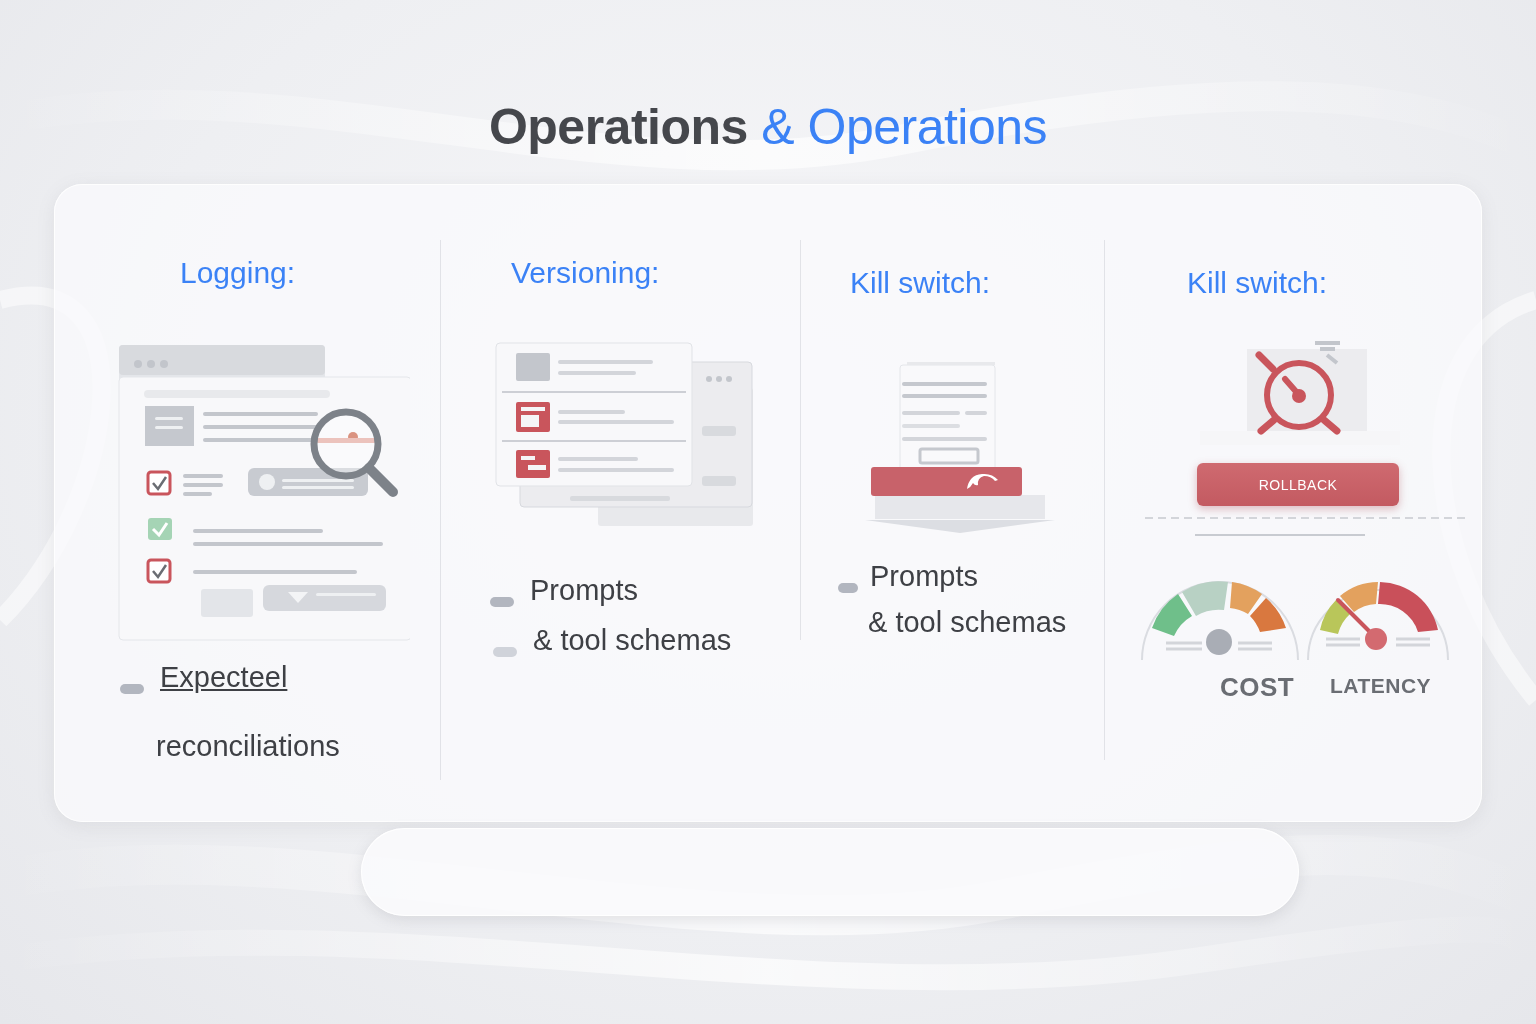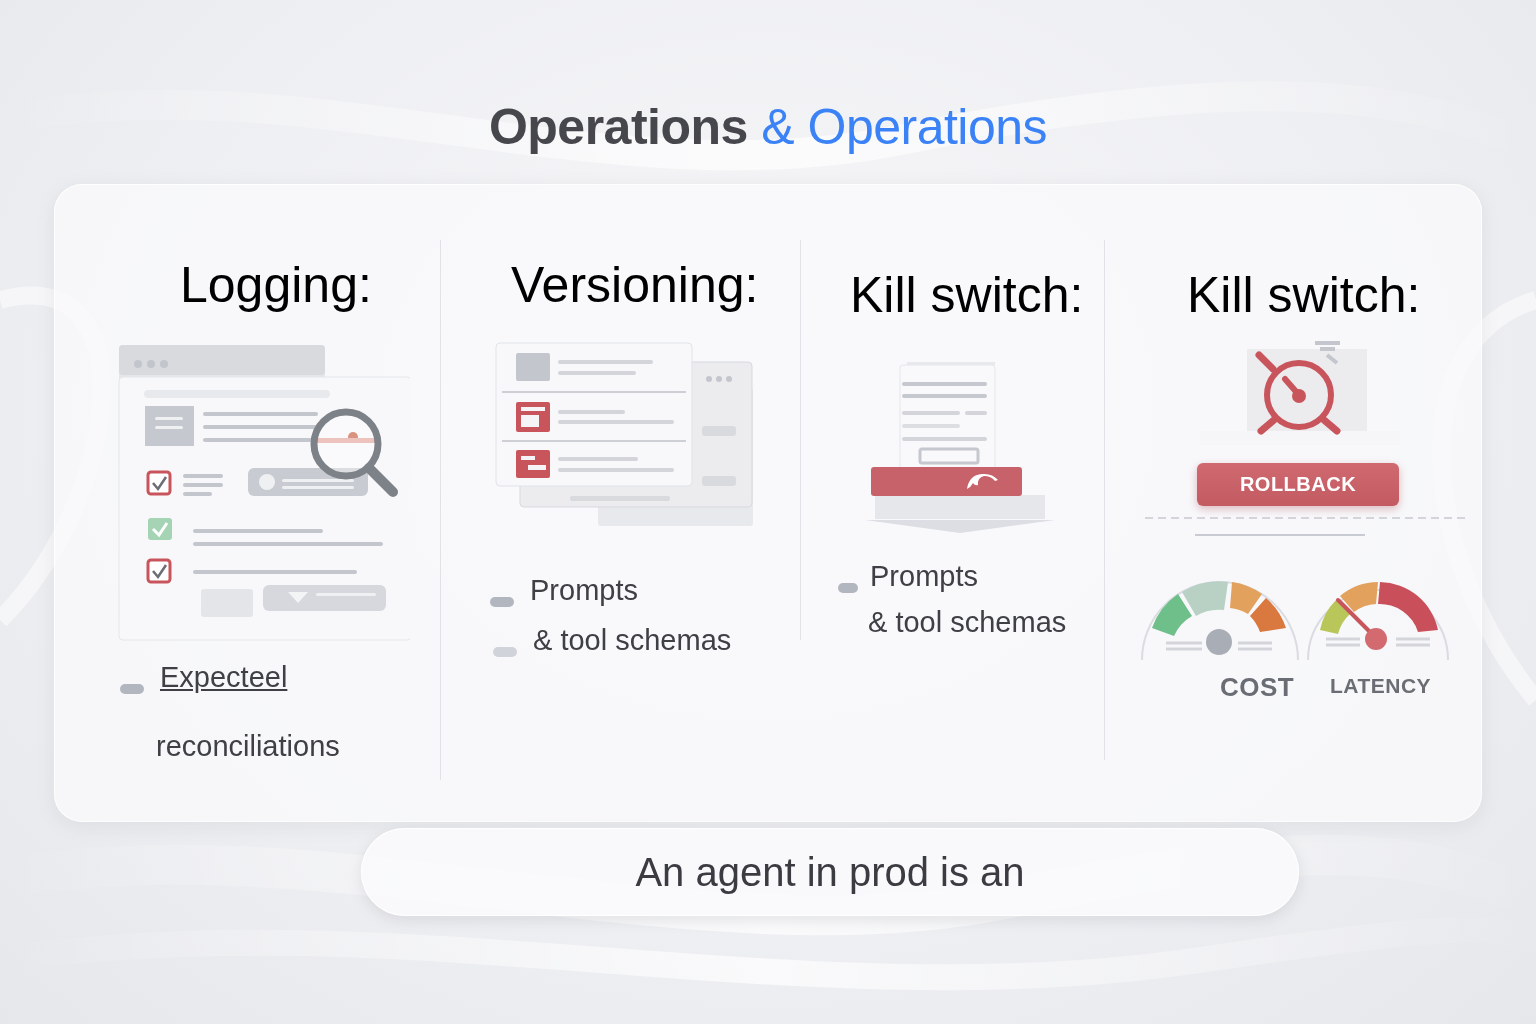--- a/index.html
+++ b/index.html
@@ -23,35 +23,35 @@
   .panel {
     position: absolute; left: 54px; top: 184px; width: 1428px; height: 638px;
     background: rgba(250,250,252,0.78);
     border-radius: 28px;
     box-shadow: 0 4px 18px rgba(120,124,135,0.12), inset 0 0 0 1px rgba(255,255,255,0.8);
   }
   .divider {
     position: absolute; width: 1px; background: rgba(210,212,218,0.6);
   }
   .col-title {
-    position: absolute; font-size: 50px; color: #000000; white-space: nowrap;
+    position: absolute; font-size: 30px; color: #3b82f6; white-space: nowrap;
   }
   .bullet {
     position: absolute; display: flex; align-items: flex-end; font-size: 29px; color: #3e4045; white-space: nowrap;
   }
   .bullet .dot {
     width: 24px; height: 10px; border-radius: 5px; background: #b2b6bf; margin-right: 16px; flex: none;
   }
   .bullet .dot.faint { background: #d0d3da; }
   .text-line { position: absolute; font-size: 29px; color: #3e4045; white-space: nowrap; }
   .rollback {
     position: absolute; left: 1197px; top: 463px; width: 202px; height: 43px;
     background: linear-gradient(#cf6a70, #c35a61); border-radius: 6px;
     box-shadow: 0 3px 8px rgba(170,70,80,0.35);
-    color: #fff; font-weight: 700; font-size: 20px; letter-spacing: 0.5px;
+    color: #fff; font-weight: 400; font-size: 14px; letter-spacing: 0.5px;
     display: flex; align-items: center; justify-content: center;
   }
   .gauge-label {
     position: absolute; font-weight: 700; color: #6a6d73; letter-spacing: 0.5px;
   }
   .tagline {
     position: absolute; left: 361px; top: 828px; width: 938px; height: 88px;
     border-radius: 44px; background: rgba(250,250,252,0.92);
     box-shadow: 0 4px 14px rgba(120,124,135,0.18), inset 0 0 0 1px rgba(255,255,255,0.9);
     display: flex; align-items: center; justify-content: center;
@@ -260,14 +260,13 @@
     <line x1="26" y1="85" x2="60" y2="85" stroke="#d3d5da" stroke-width="3"></line>
     <line x1="96" y1="79" x2="130" y2="79" stroke="#d3d5da" stroke-width="3"></line>
     <line x1="96" y1="85" x2="130" y2="85" stroke="#d3d5da" stroke-width="3"></line>
     <line x1="76" y1="78" x2="38" y2="40" stroke="#c9555c" stroke-width="4" stroke-linecap="round"></line>
     <circle cx="76" cy="79" r="11" fill="#d36a70"></circle>
   </svg>
   <div class="gauge-label" style="left:1330px; top:674px; font-size:21px;">LATENCY</div>
 </div>
 
 <div class="tagline">
-  <span>An agent in prod is an</span>
 </div>
 
 </body></html>

